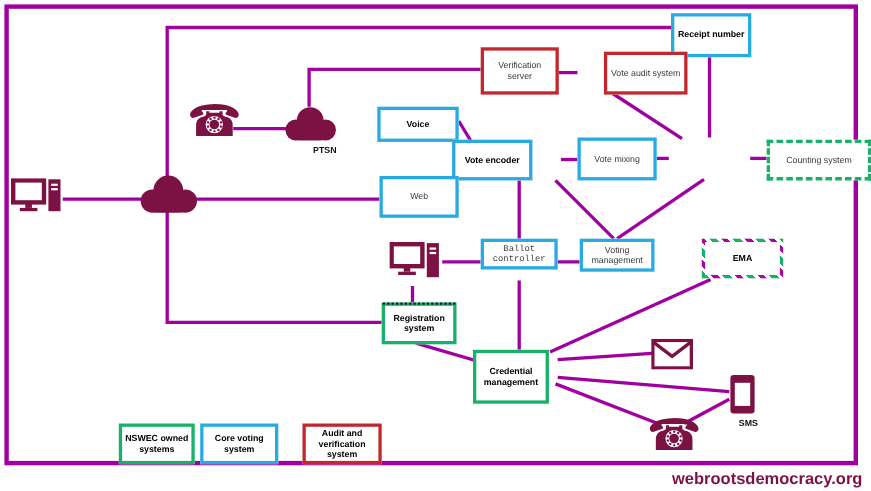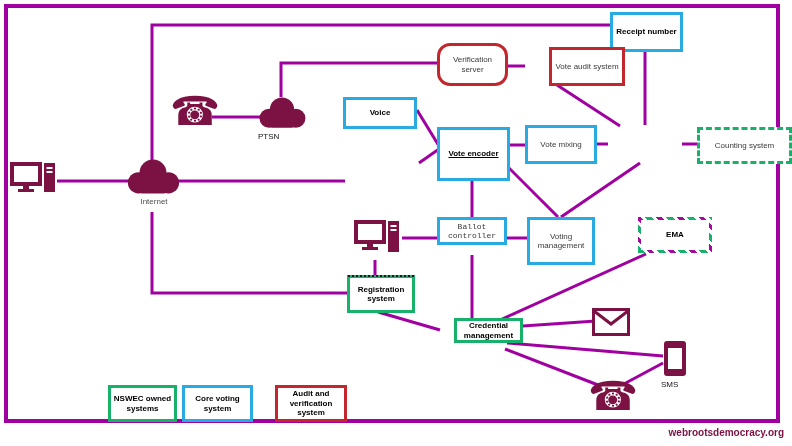--- a/index.html
+++ b/index.html
@@ -26,23 +26,23 @@
     border:3px dashed var(--green,#17b169);
     border-image: repeating-linear-gradient(45deg,#17b169 0 5px,#ffffff 5px 8px,#a50aa0 8px 12px,#ffffff 12px 15px) 3;
   }
   .reg-dot::after{
     content:"";position:absolute;left:-2px;right:-2px;top:-3px;
     border-top:2px dotted #1a1a1a;
   }
   .plainlabel{background:#fff;color:#4d4d4d;}
   .icon{position:absolute;color:var(--icon,#7c1143);}
   .phone-glyph{font-family:"DejaVu Sans",sans-serif;line-height:1;}
-  .minilabel{position:absolute;font-size:8px;font-weight:normal;color:#111;text-align:left;}
+  .minilabel{position:absolute;font-size:8px;font-weight:bold;color:#111;text-align:right;}
   #watermark{
-    position:absolute;right:8px;top:427px;font-size:10px;font-weight:bold;
+    position:absolute;right:8px;top:427px;font-size:15px;font-weight:bold;
     color:var(--icon,#7c1143);
   }
 </style>
 </head>
 <body>
 
 <div id="stage">
 
   <svg id="wires" width="792" height="446">
       <polyline points="610,25 152,25 152,293 347,293" fill="none" stroke="#a000a0" stroke-width="3"></polyline>
@@ -69,45 +69,45 @@
       <polyline points="507,327 596,321" fill="none" stroke="#a000a0" stroke-width="3"></polyline>
       <polyline points="507,343 663,356" fill="none" stroke="#a000a0" stroke-width="3"></polyline>
       <polyline points="505,349 598,385" fill="none" stroke="#a000a0" stroke-width="3"></polyline>
       <polyline points="622,385 663,363" fill="none" stroke="#a000a0" stroke-width="3"></polyline>
     </svg>
 
   <div id="frame"></div>
 
   <div class="node blue bold" style="left:610px;top:12px;width:73px;height:40px;">Receipt number</div>
 
-  <div class="node red" style="left:437px;top:43px;width:71px;height:43px;border-radius:13px;">Verification server</div>
+  <div class="node red" style="left:437px;top:43px;width:71px;height:43px;">Verification server</div>
 
   <div class="node red" style="left:525px;top:47px;width:76px;height:39px;margin-left:24px;">Vote audit system</div>
 
   <div class="node blue bold" style="left:343px;top:97px;width:74px;height:32px;">Voice</div>
 
-  <div class="node blue bold" style="left:437px;top:127px;width:73px;height:54px;text-decoration:underline;">Vote encoder</div>
+  <div class="node blue bold" style="left:411px;top:127px;width:73px;height:37px;">Vote encoder</div>
 
   <div class="node blue" style="left:525px;top:125px;width:72px;height:39px;">Vote mixing</div>
 
 
   <div class="node green-dash" style="left:697px;top:127px;width:95px;height:37px;">Counting system</div>
 
+  <div class="node blue" style="left:345px;top:160px;width:72px;height:38px;">Web</div>
 
-  <div class="node plainlabel" style="left:100px;top:192px;width:108px;height:20px;">Internet</div>
 
   <div class="node blue" style="left:437px;top:217px;width:70px;height:28px;font-family:Liberation Mono, monospace;">Ballot controller</div>
 
-  <div class="node blue" style="left:527px;top:217px;width:68px;height:48px;">Voting management</div>
+  <div class="node blue" style="left:527px;top:217px;width:68px;height:30px;">Voting management</div>
 
   <div class="node ema-border bold" style="left:638px;top:217px;width:74px;height:36px;">EMA</div>
 
   <div class="node green bold reg-dot" style="left:347px;top:275px;width:68px;height:38px;">Registration system</div>
 
-  <div class="node green bold" style="left:454px;top:318px;width:69px;height:25px;">Credential management</div>
+  <div class="node green bold" style="left:430px;top:318px;width:69px;height:49px;">Credential management</div>
 
   <div class="node green bold" style="left:108px;top:385px;width:69px;height:37px;">NSWEC owned systems</div>
   <div class="node blue bold" style="left:182px;top:385px;width:71px;height:37px;">Core voting system</div>
   <div class="node red bold" style="left:275px;top:385px;width:72px;height:37px;">Audit and verification system</div>
 
   <div class="icon" style="left:10px;top:162px;">
     <svg width="48" height="36" viewBox="0 0 48 36">
       <rect x="2" y="2" width="28" height="20" fill="#fff" stroke="#7c1143" stroke-width="4"></rect>
       <rect x="13" y="23" width="6" height="4" fill="#7c1143"></rect>
       <rect x="8" y="27" width="16" height="3" fill="#7c1143"></rect>

